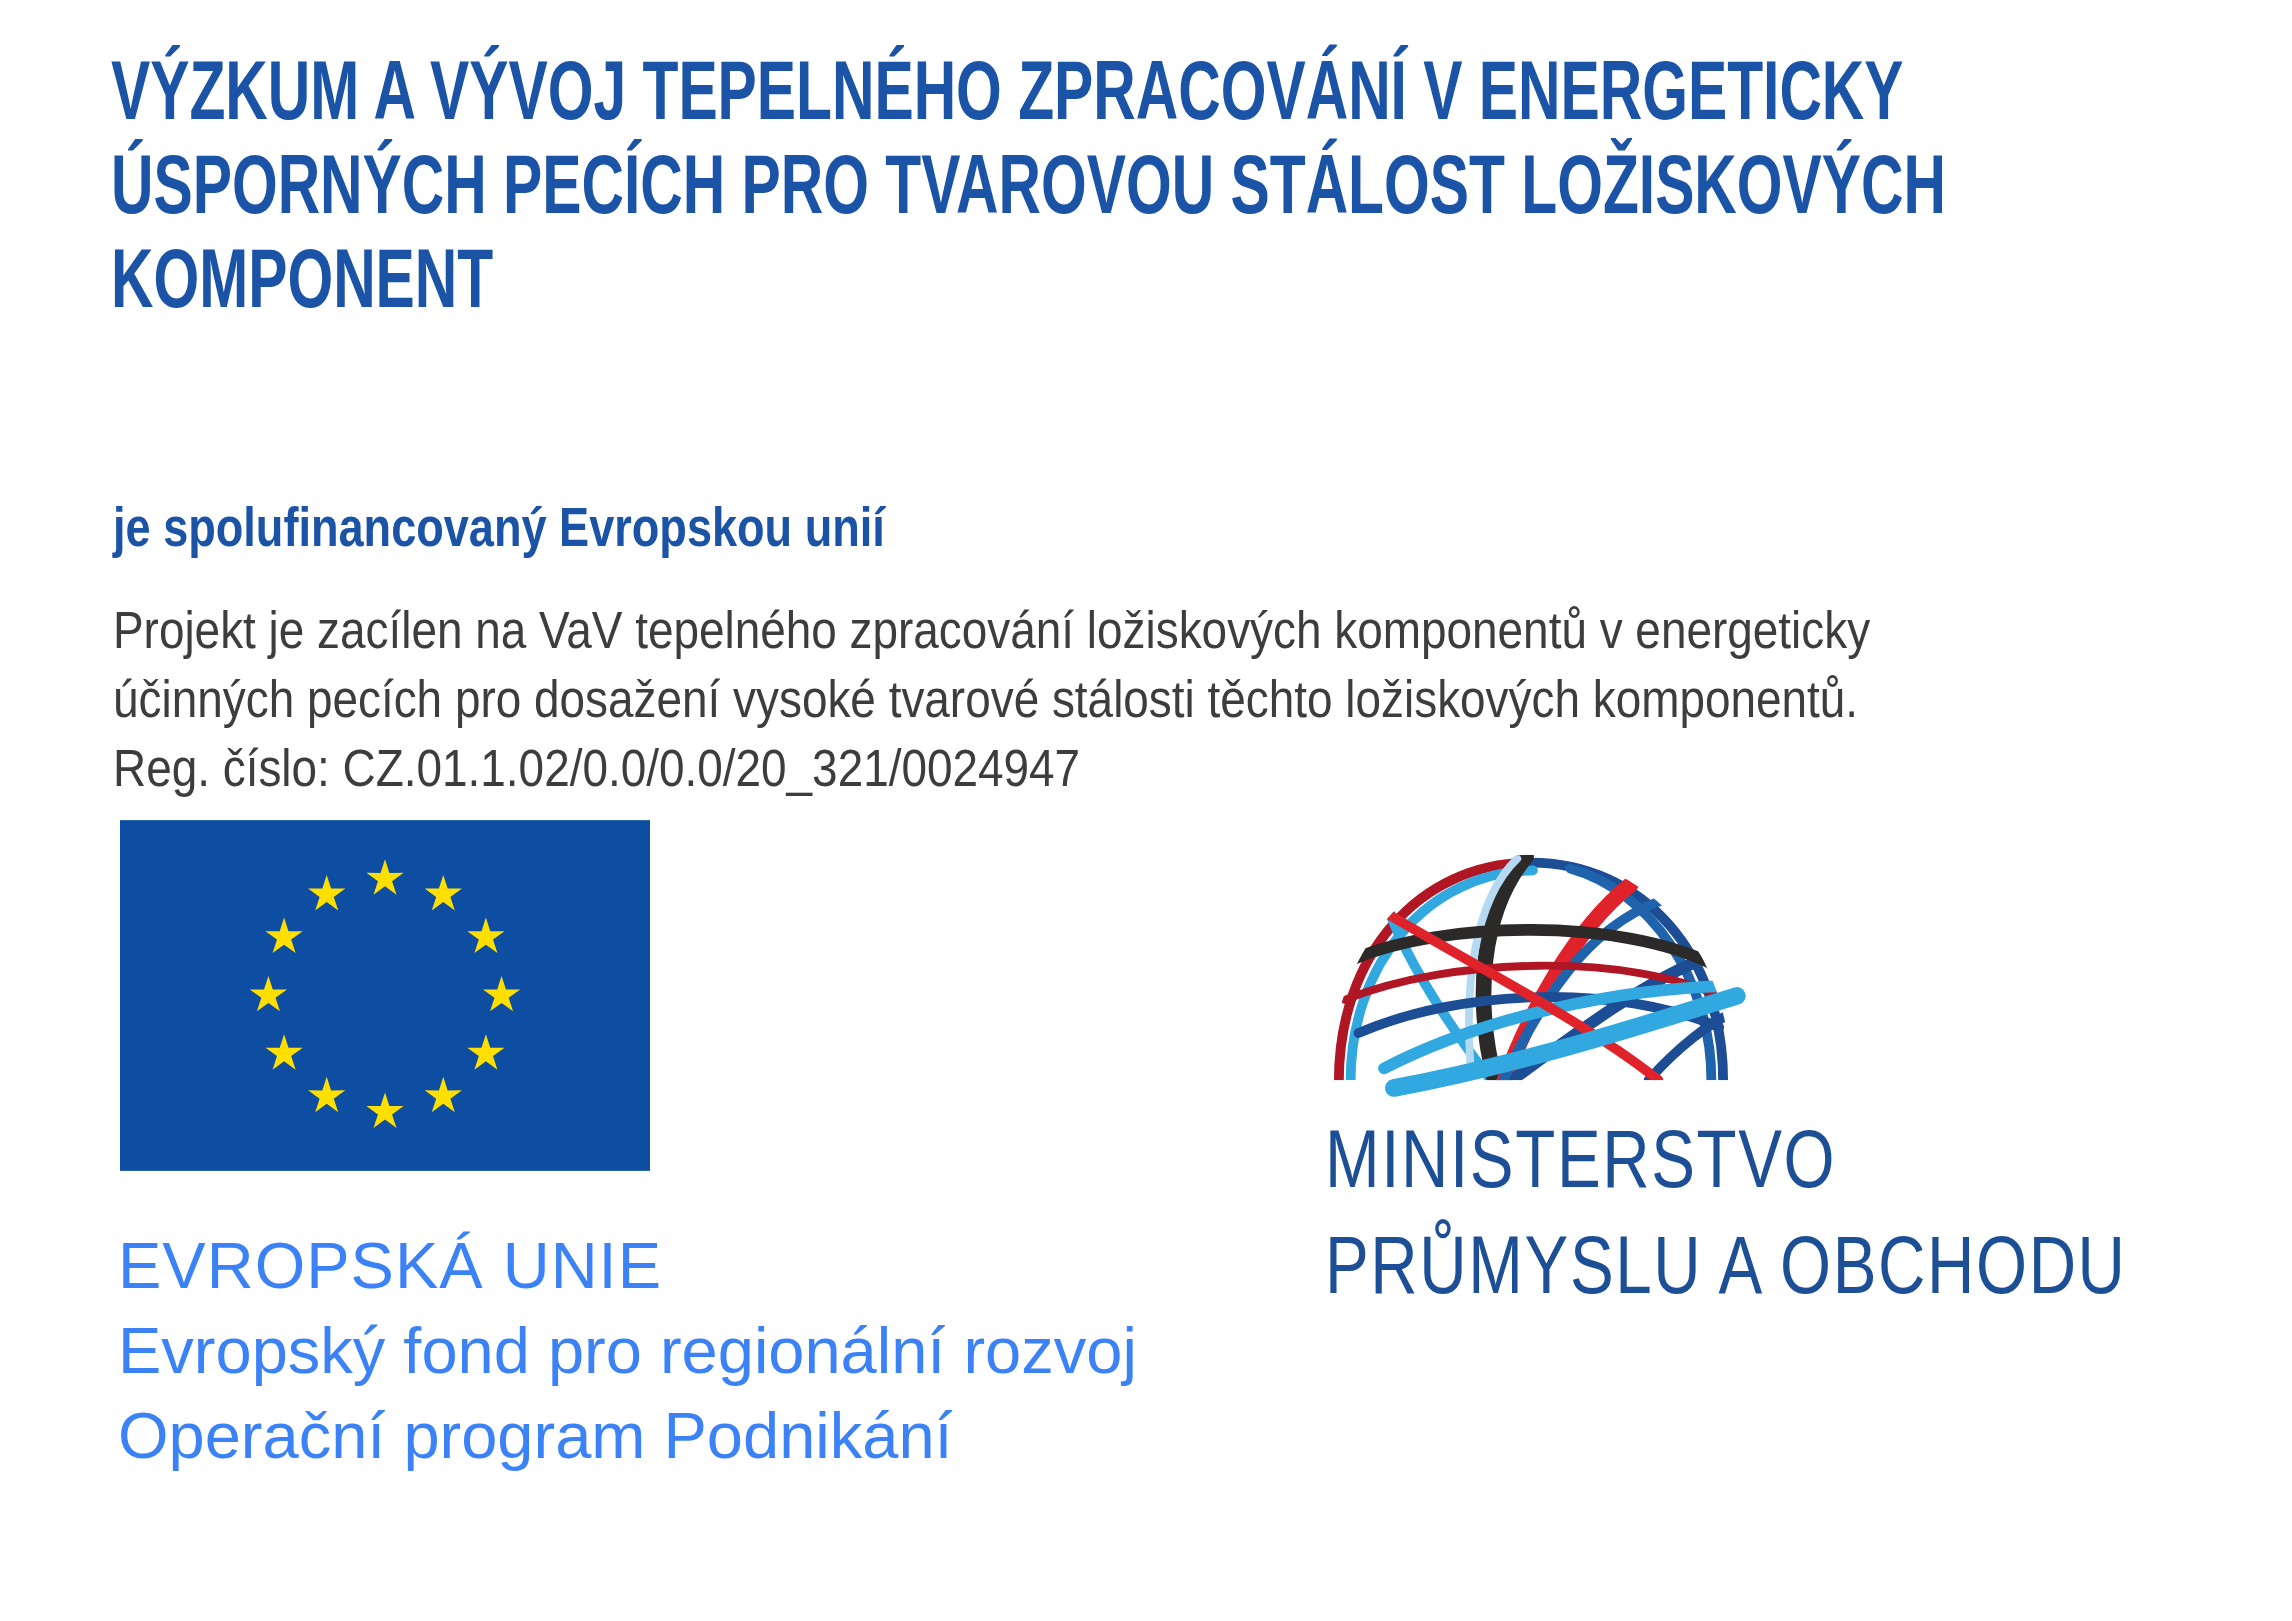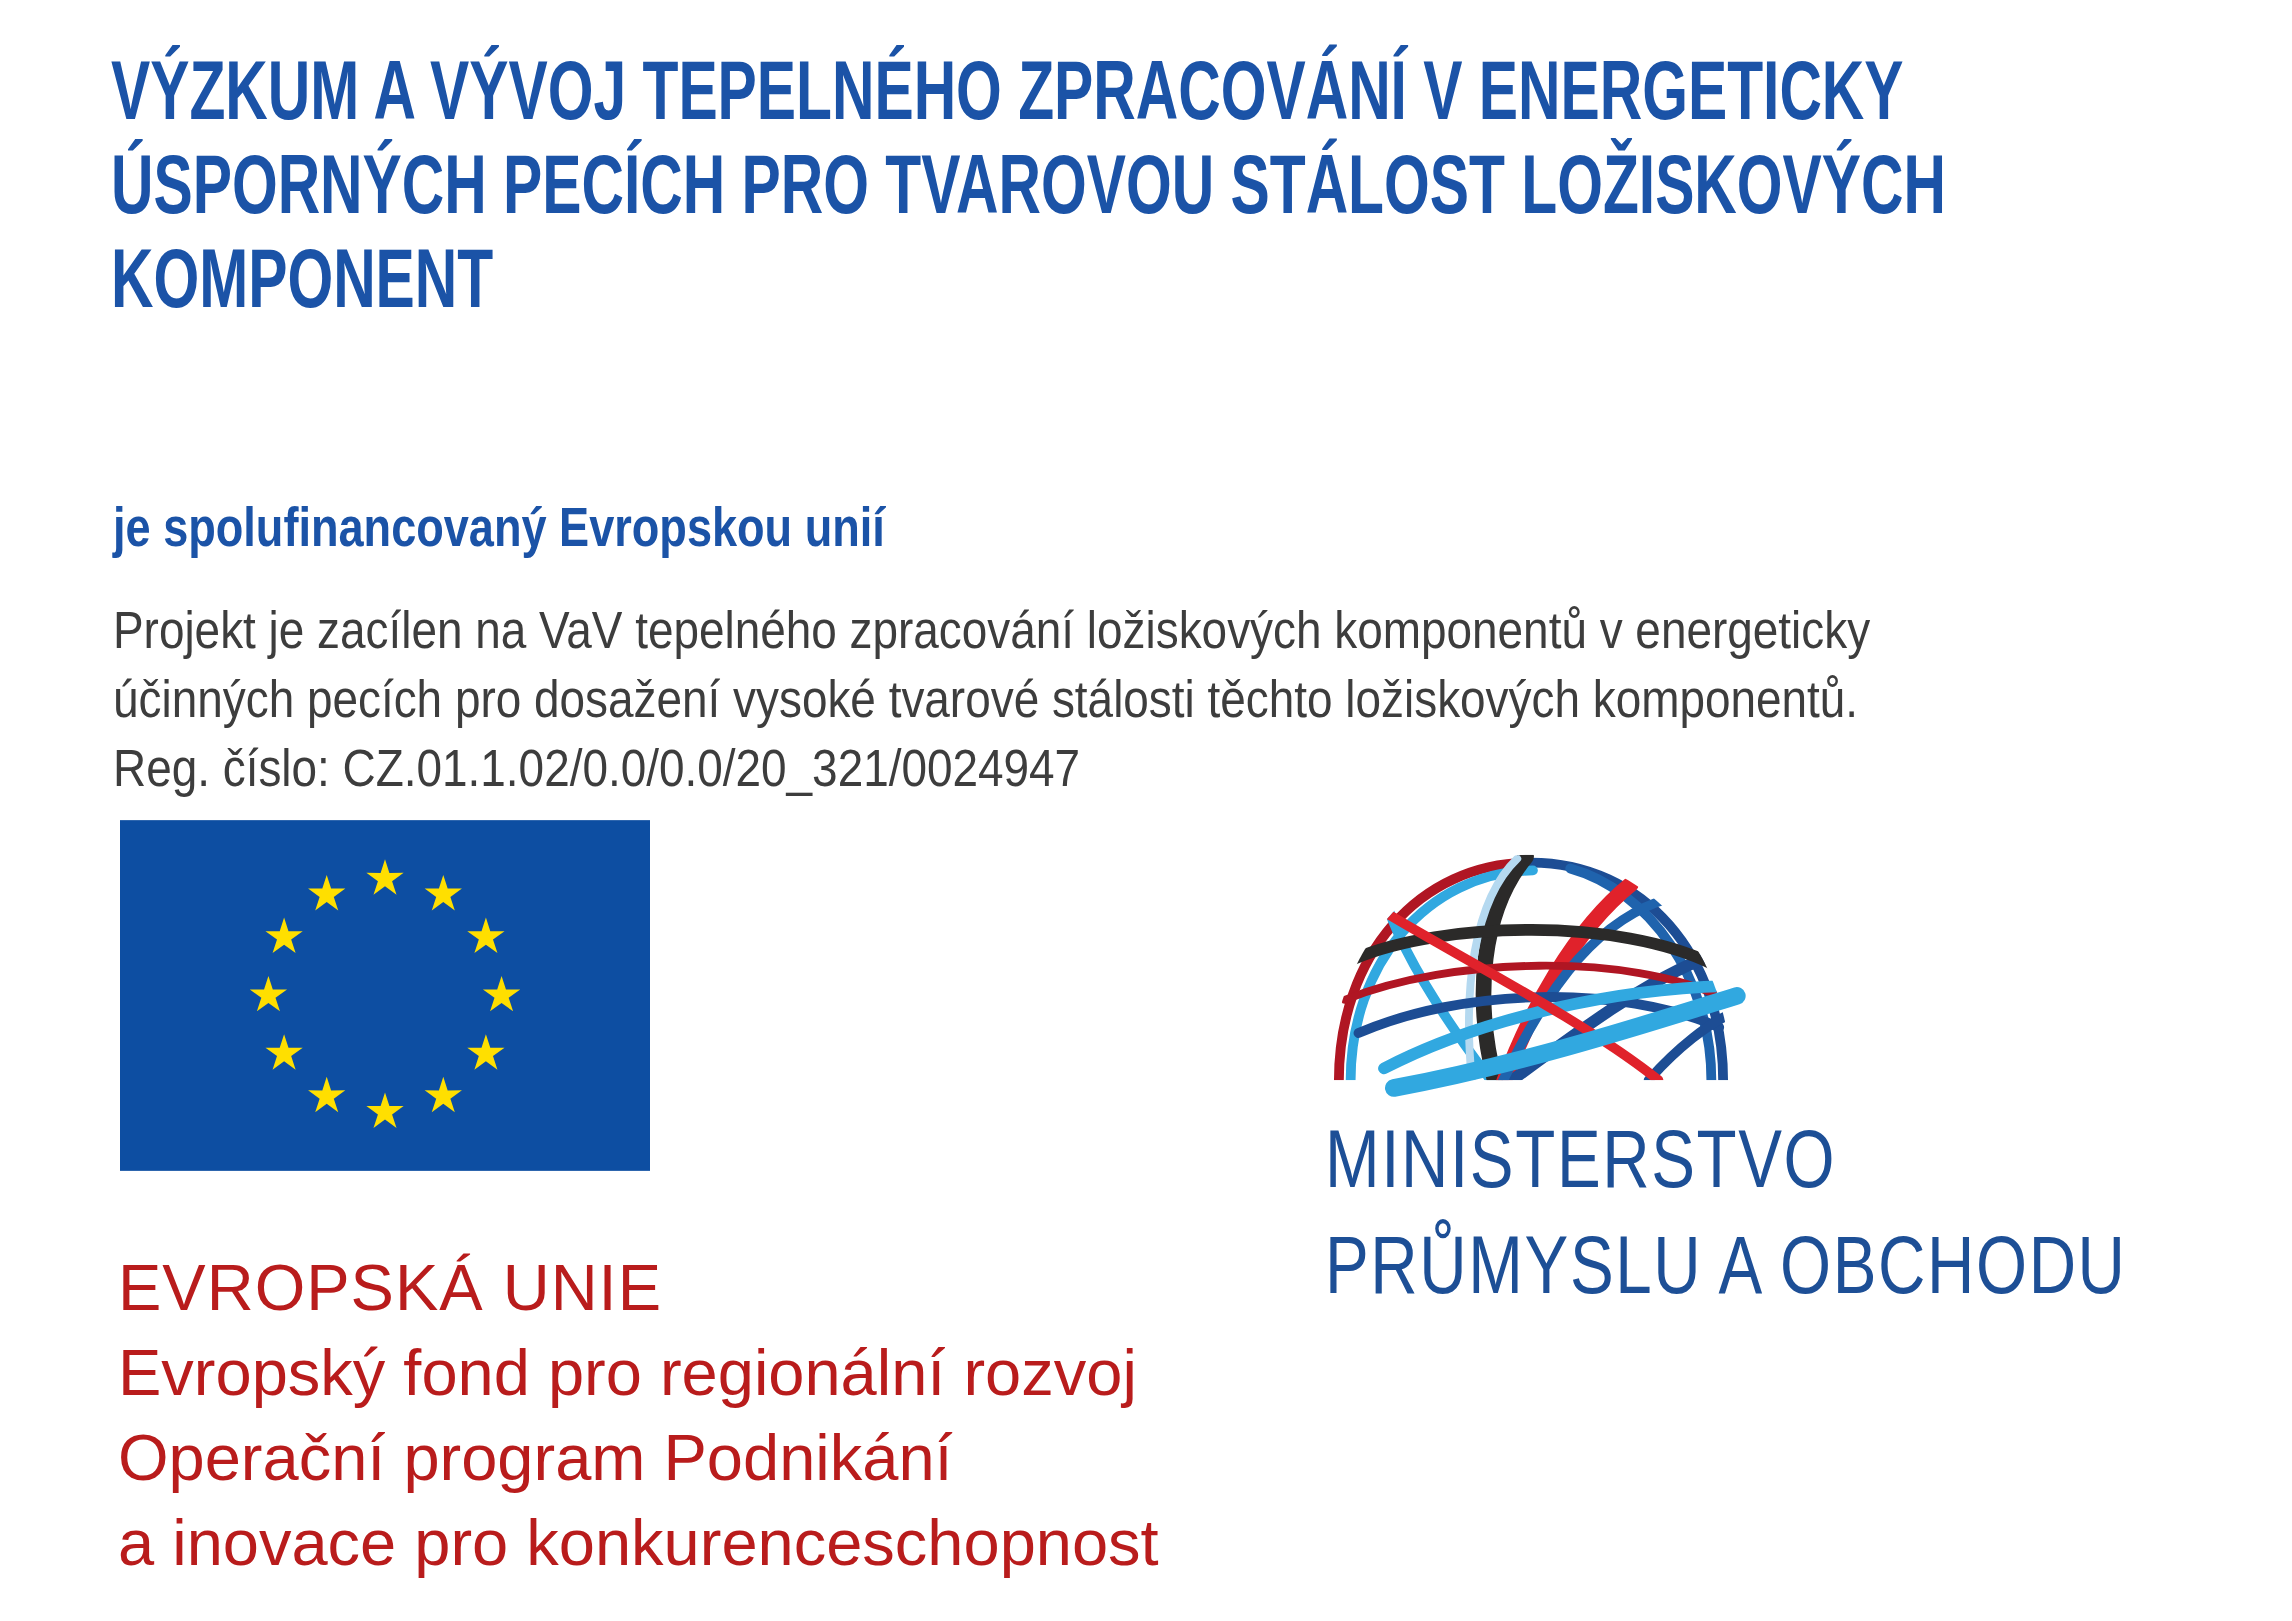--- a/index.html
+++ b/index.html
@@ -29,21 +29,21 @@
   .desc{
     position:absolute;left:113px;top:596px;
     font-size:51px;font-weight:400;line-height:69px;
     transform:scaleX(0.90);transform-origin:0 0;
   }
   .desc div{white-space:nowrap;}
   
   .eu-flag{position:absolute;left:120px;top:820px;width:530px;height:351px;display:block;}
   .eu-caption{
     position:absolute;left:118px;top:1223px;
-    font-size:65px;line-height:85px;color:#b91c1c;margin-top:22px;
+    font-size:65px;line-height:85px;color:#3b82f6;
   }
   .eu-caption div{white-space:nowrap;}
   .eu-caption .caps{letter-spacing:1px;}
   
   .mpo-globe{position:absolute;left:1325px;top:841px;width:412px;height:247px;display:block;overflow:visible;}
   .mpo-name{
     position:absolute;left:1325px;top:1106px;
     font-size:82px;font-weight:400;line-height:106px;
     transform:scaleX(0.80);transform-origin:0 0;
     letter-spacing:2px;
@@ -87,21 +87,20 @@
       <use href="#eustar" transform="translate(151.5,179)"></use>
       <use href="#eustar" transform="translate(167.5,119.5)"></use>
       <use href="#eustar" transform="translate(211,76)"></use>
     </g>
   </svg>
 
   <div class="eu-caption">
     <div class="caps">EVROPSKÁ UNIE</div>
     <div>Evropský fond pro regionální rozvoj</div>
     <div>Operační program Podnikání</div>
-    <div>a inovace pro konkurenceschopnost</div>
   </div>
 
   <svg class="mpo-globe" viewBox="0 0 420 252" xmlns="http://www.w3.org/2000/svg">
     <defs>
       <clipPath id="dome">
           <path d="M6,244 C6,110 92,14 210,14 C328,14 414,110 414,244 Z"></path>
         </clipPath>
     </defs>
     <g fill="none" stroke-linecap="round">
       <g clip-path="url(#dome)">

